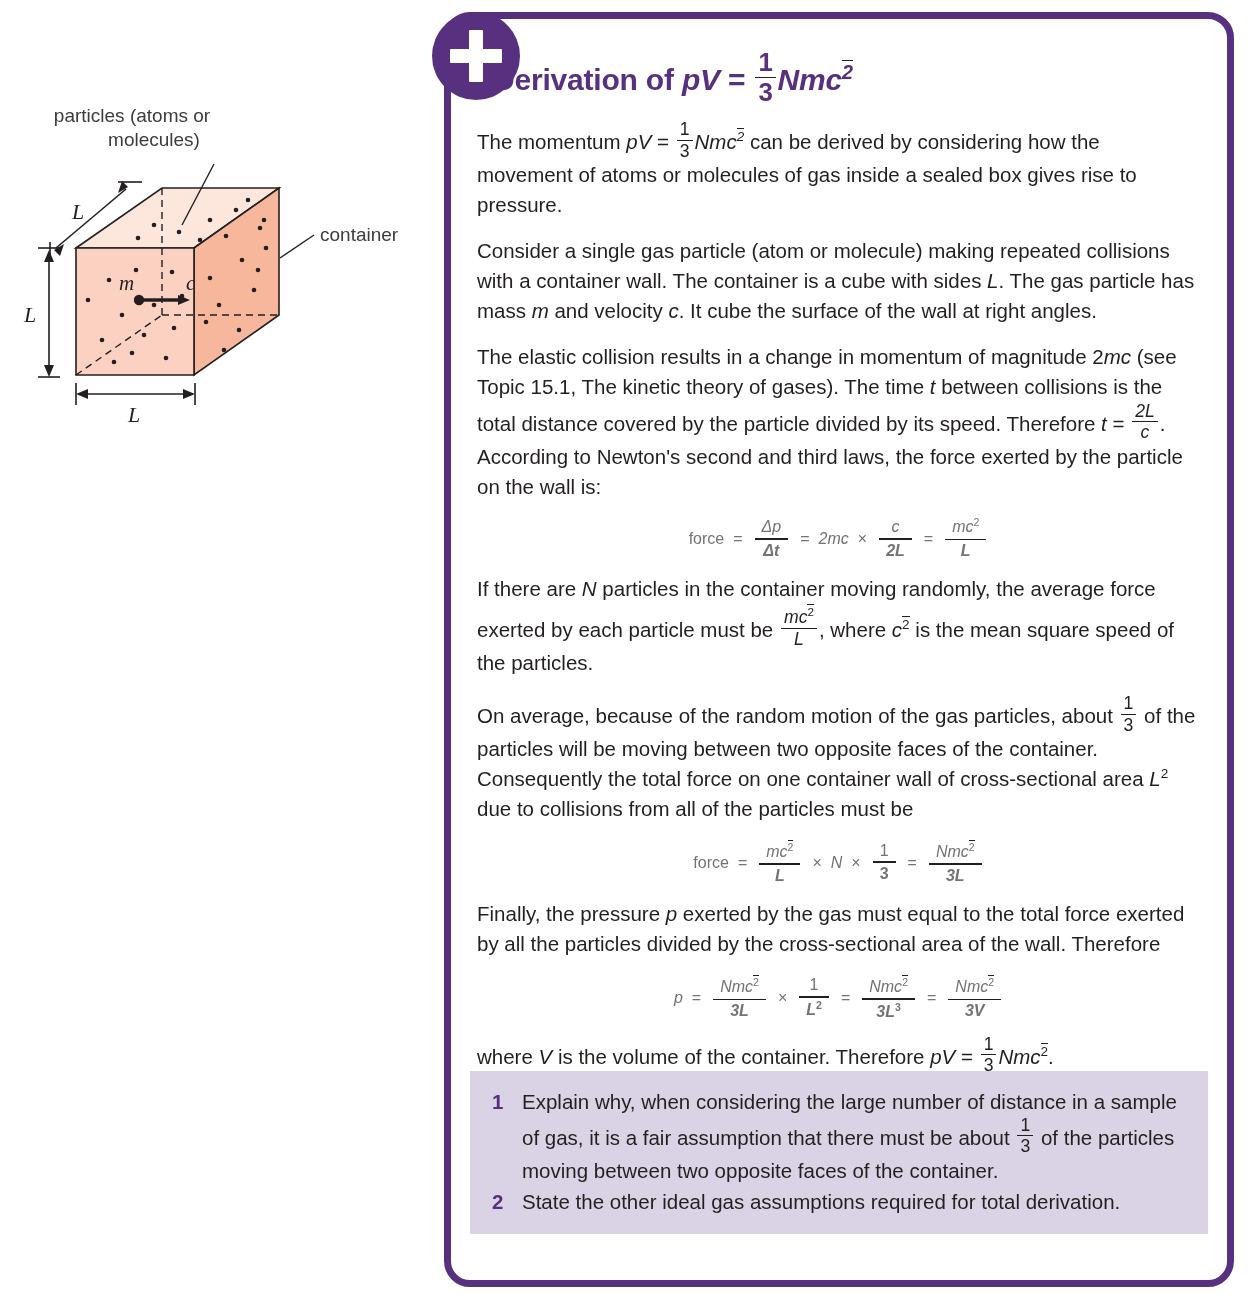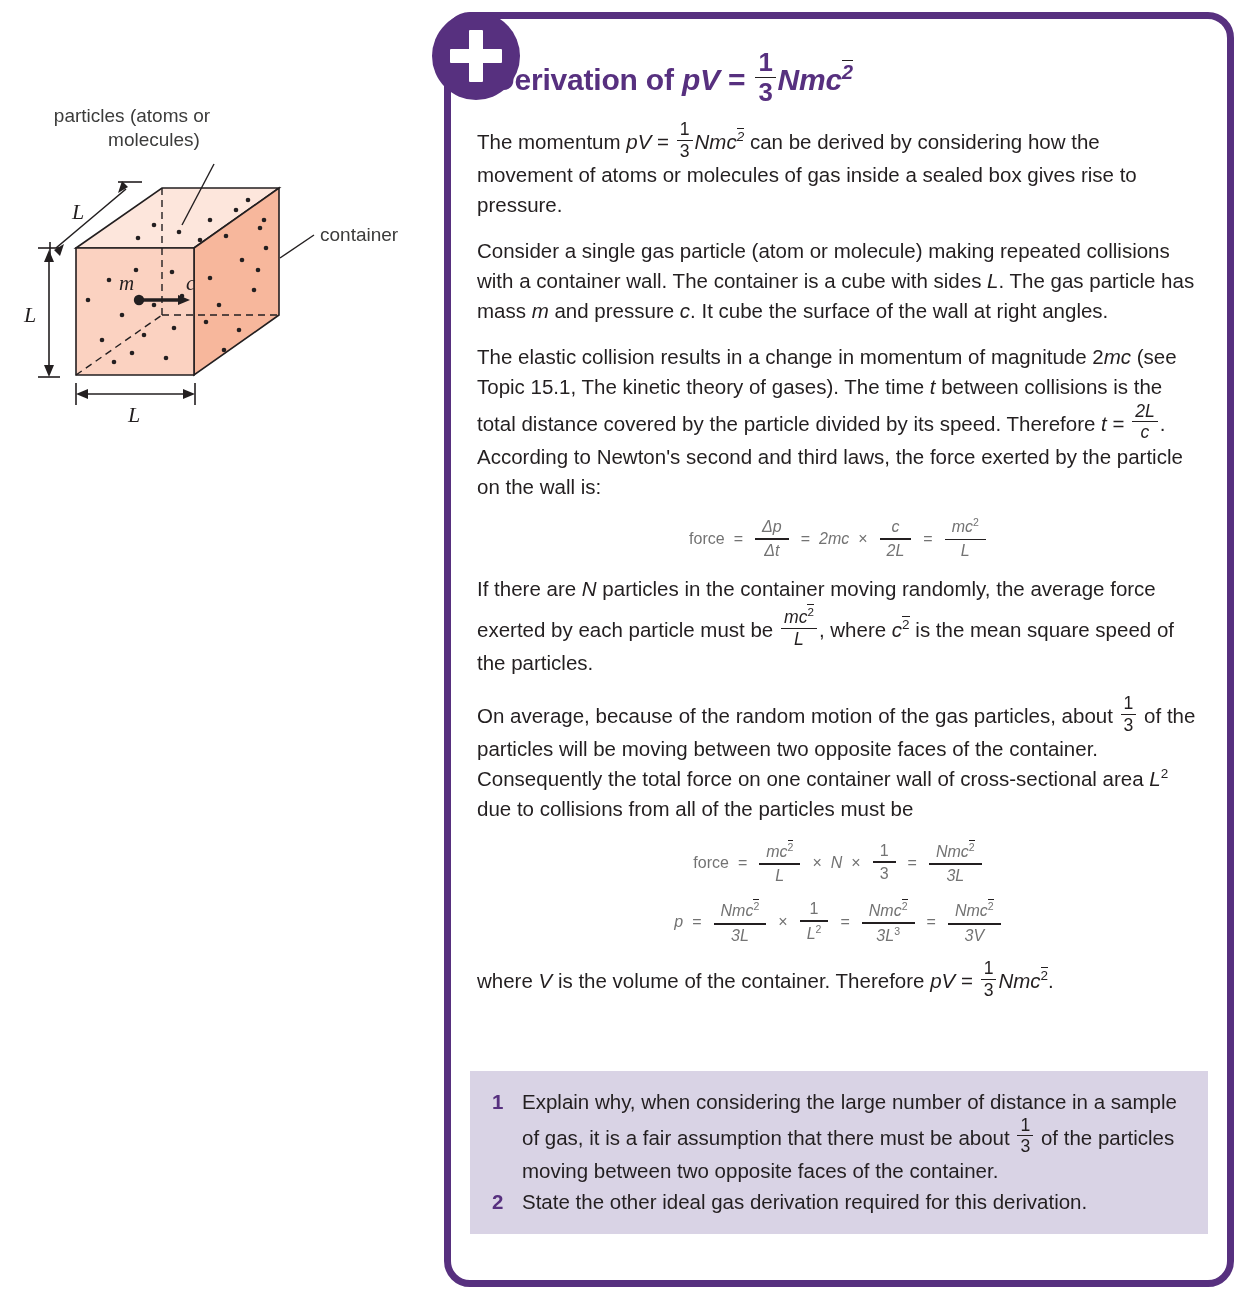--- a/index.html
+++ b/index.html
@@ -166,20 +166,21 @@
   .dfrac > .num {
     padding: 0 7px 2px 7px;
   }
   .dfrac > .bar {
     width: 100%;
     height: 1.8px;
     background: #231f20;
   }
   .dfrac > .den {
     padding: 2px 7px 0 7px;
+    font-weight: bold;
   }
 
   
   #questions-box {
     position: absolute;
     left: 19px;
     right: 19px;
     bottom: 46px;
     background: #d9d3e5;
     padding: 16px 22px 16px 18px;
@@ -305,21 +306,21 @@
 
     <h1 id="panel-title">
       <span>Derivation of </span><span class="mi">pV</span> <span>=</span> <span class="frac"><span class="num">1</span><span class="den">3</span></span><span class="mi">Nmc</span><sup class="pw ovl">2</sup>
     </h1>
 
     <p class="body-text">
       <span>The momentum </span><span class="mi">pV</span> <span>=</span> <span class="frac"><span class="num">1</span><span class="den">3</span></span><span class="mi">Nmc</span><sup class="pw ovl">2</sup><span> can be derived by considering how the movement of atoms or molecules of gas inside a sealed box gives rise to pressure.</span>
     </p>
 
     <p class="body-text">
-      <span>Consider a single gas particle (atom or molecule) making repeated collisions with a container wall. The container is a cube with sides </span><span class="mi">L</span><span>. The gas particle has mass </span><span class="mi">m</span><span> and pressure </span><span class="mi">c</span><span>. It cube the surface of the wall at right angles.</span>
+      <span>Consider a single gas particle (atom or molecule) making repeated collisions with a container wall. The container is a cube with sides </span><span class="mi">L</span><span>. The gas particle has mass </span><span class="mi">m</span><span> and velocity </span><span class="mi">c</span><span>. It cube the surface of the wall at right angles.</span>
     </p>
 
     <p class="body-text">
       <span>The elastic collision results in a change in momentum of magnitude 2</span><span class="mi">mc</span><span> (see Topic 15.1, The kinetic theory of gases). The time </span><span class="mi">t</span><span> between collisions is the total distance covered by the particle divided by its speed. Therefore </span><span class="mi">t</span> <span>=</span> <span class="frac"><span class="num mi">2L</span><span class="den mi">c</span></span><span>. According to Newton's second and third laws, the force exerted by the particle on the wall is:</span>
     </p>
 
     <div class="equation">
       <span class="eq-inner">
         <span>force</span>
         <span>=</span>
@@ -372,20 +373,23 @@
         </span>
         <span>=</span>
         <span class="dfrac">
           <span class="num"><span class="mi">Nmc</span><sup class="pwr ovl">2</sup></span>
           <span class="bar"></span>
           <span class="den mi">3L</span>
         </span>
       </span>
     </div>
 
+    <p class="body-text">
+      <span>Finally, the pressure </span><span class="mi">p</span><span> exerted by the gas must equal to the total force exerted by all the particles divided by the cross-sectional area of the wall. Therefore</span>
+    </p>
 
     <div class="equation">
       <span class="eq-inner">
         <span class="mi">p</span>
         <span>=</span>
         <span class="dfrac">
           <span class="num"><span class="mi">Nmc</span><sup class="pwr ovl">2</sup></span>
           <span class="bar"></span>
           <span class="den mi">3L</span>
         </span>
@@ -416,21 +420,21 @@
   </div>
 
   <div id="questions-box">
     <ol id="questions-list">
       <li>
         <span class="qnum">1</span>
         <span class="qtext"><span>Explain why, when considering the large number of distance in a sample of gas, it is a fair assumption that there must be about </span><span class="frac"><span class="num">1</span><span class="den">3</span></span><span> of the particles moving between two opposite faces of the container.</span></span>
       </li>
       <li>
         <span class="qnum">2</span>
-        <span class="qtext">State the other ideal gas derivation required for this derivation.</span>
+        <span class="qtext">State the other ideal gas assumptions required for total derivation.</span>
       </li>
     </ol>
   </div>
 </div>
 
 <div id="plus-badge">
   <span class="plus-v"></span>
   <span class="plus-h"></span>
 </div>
 

